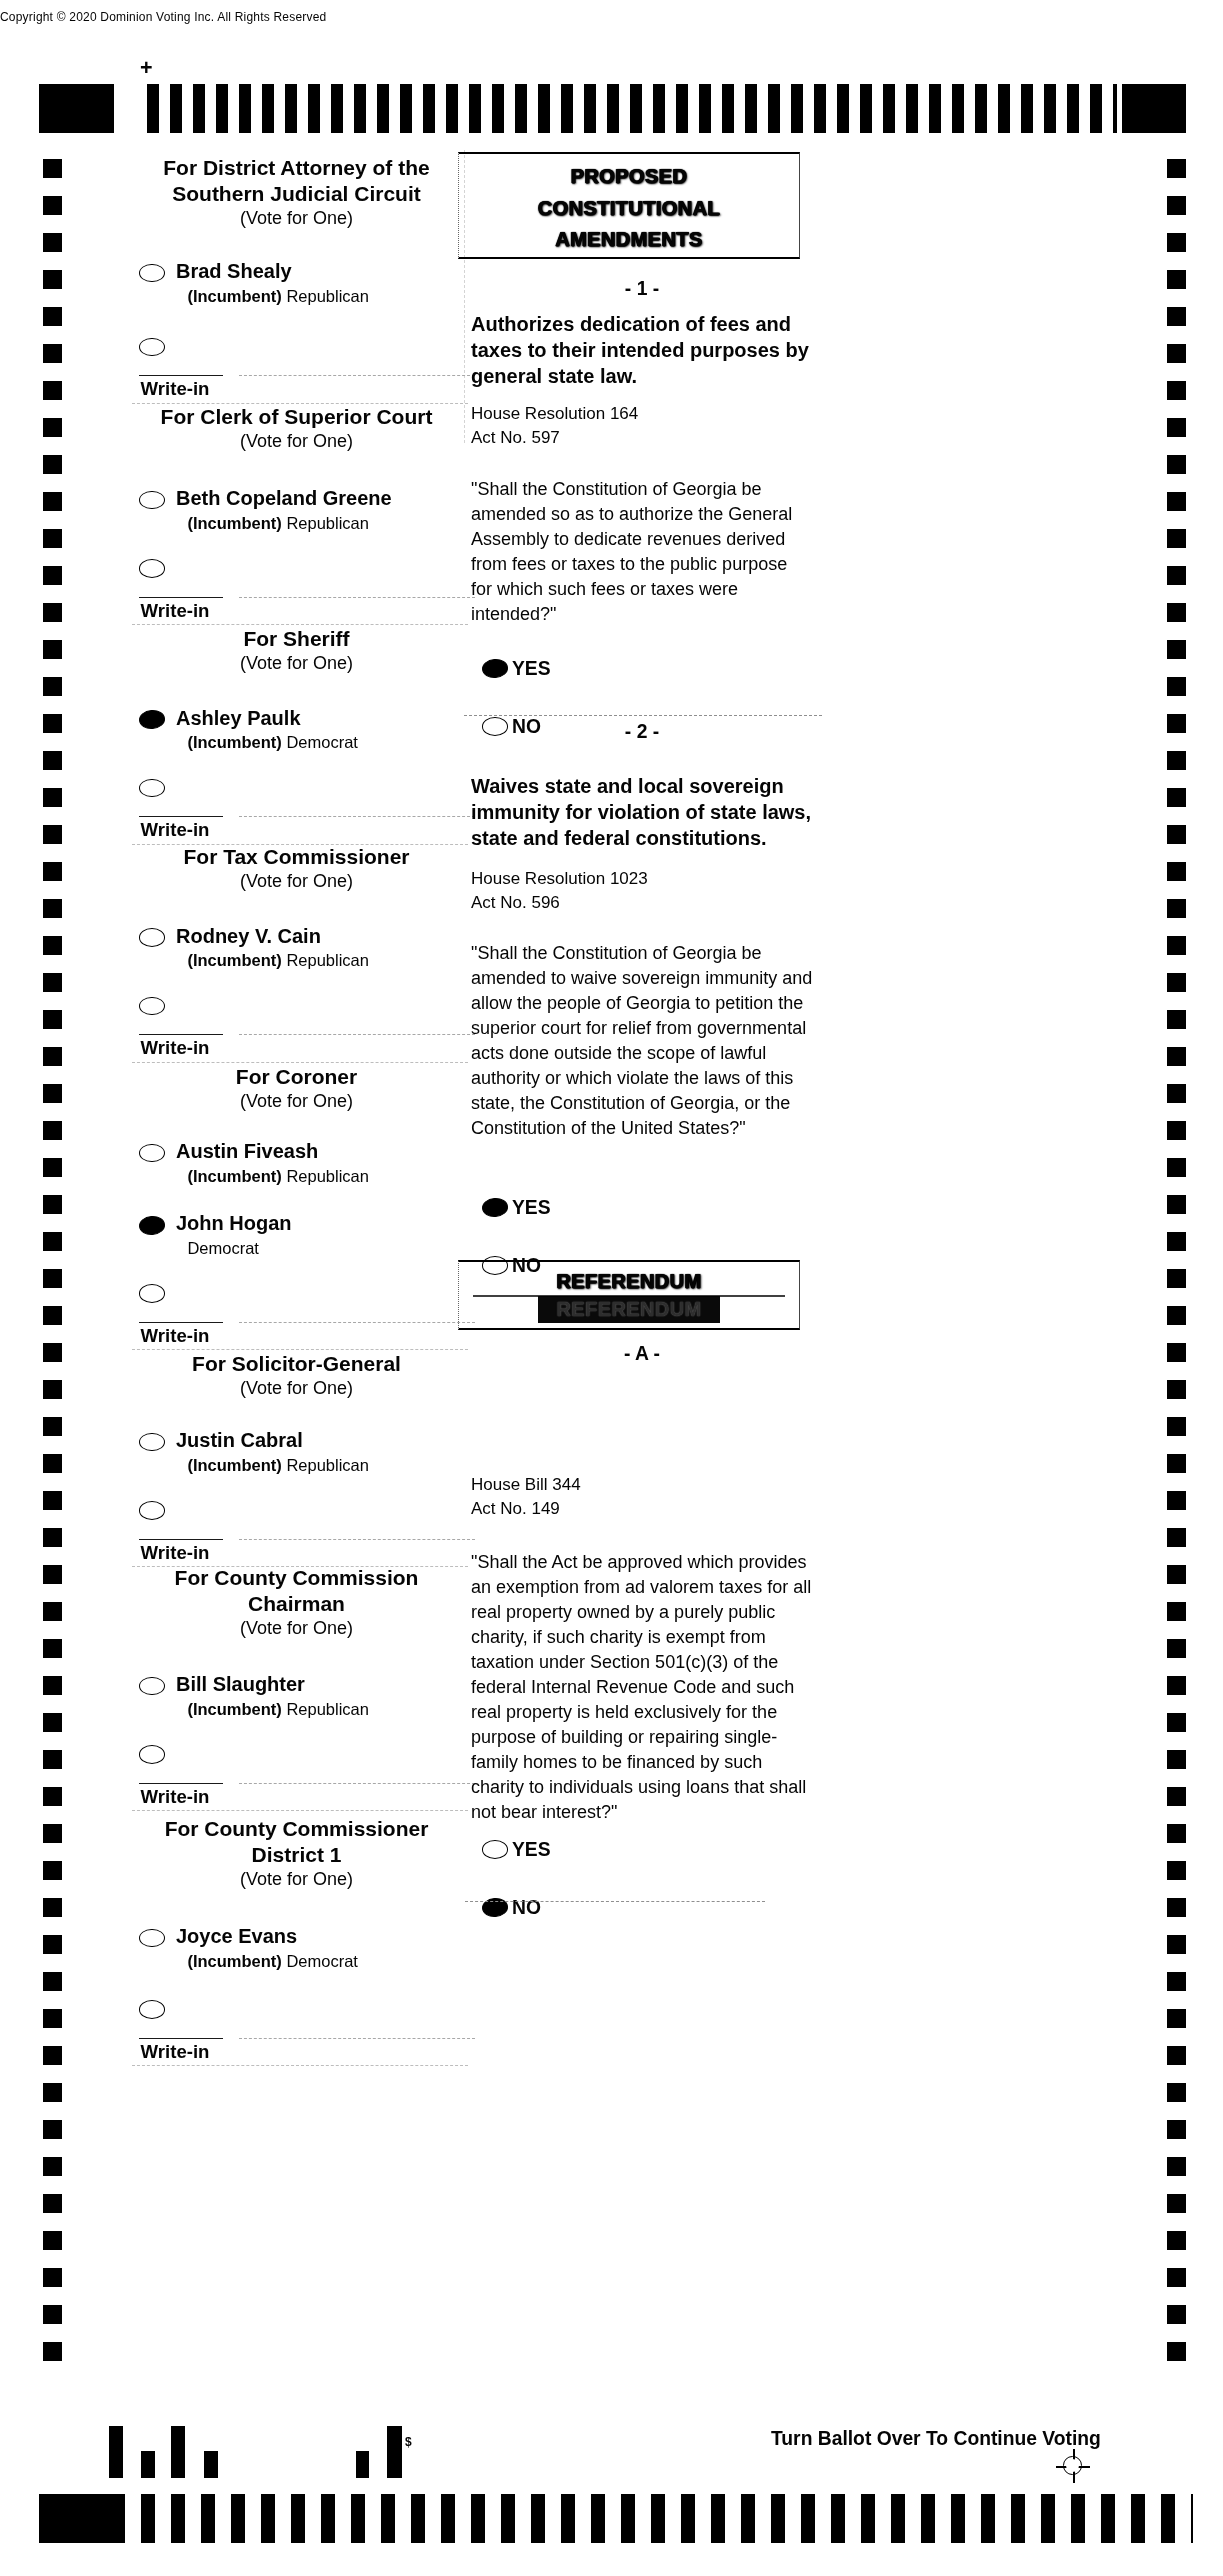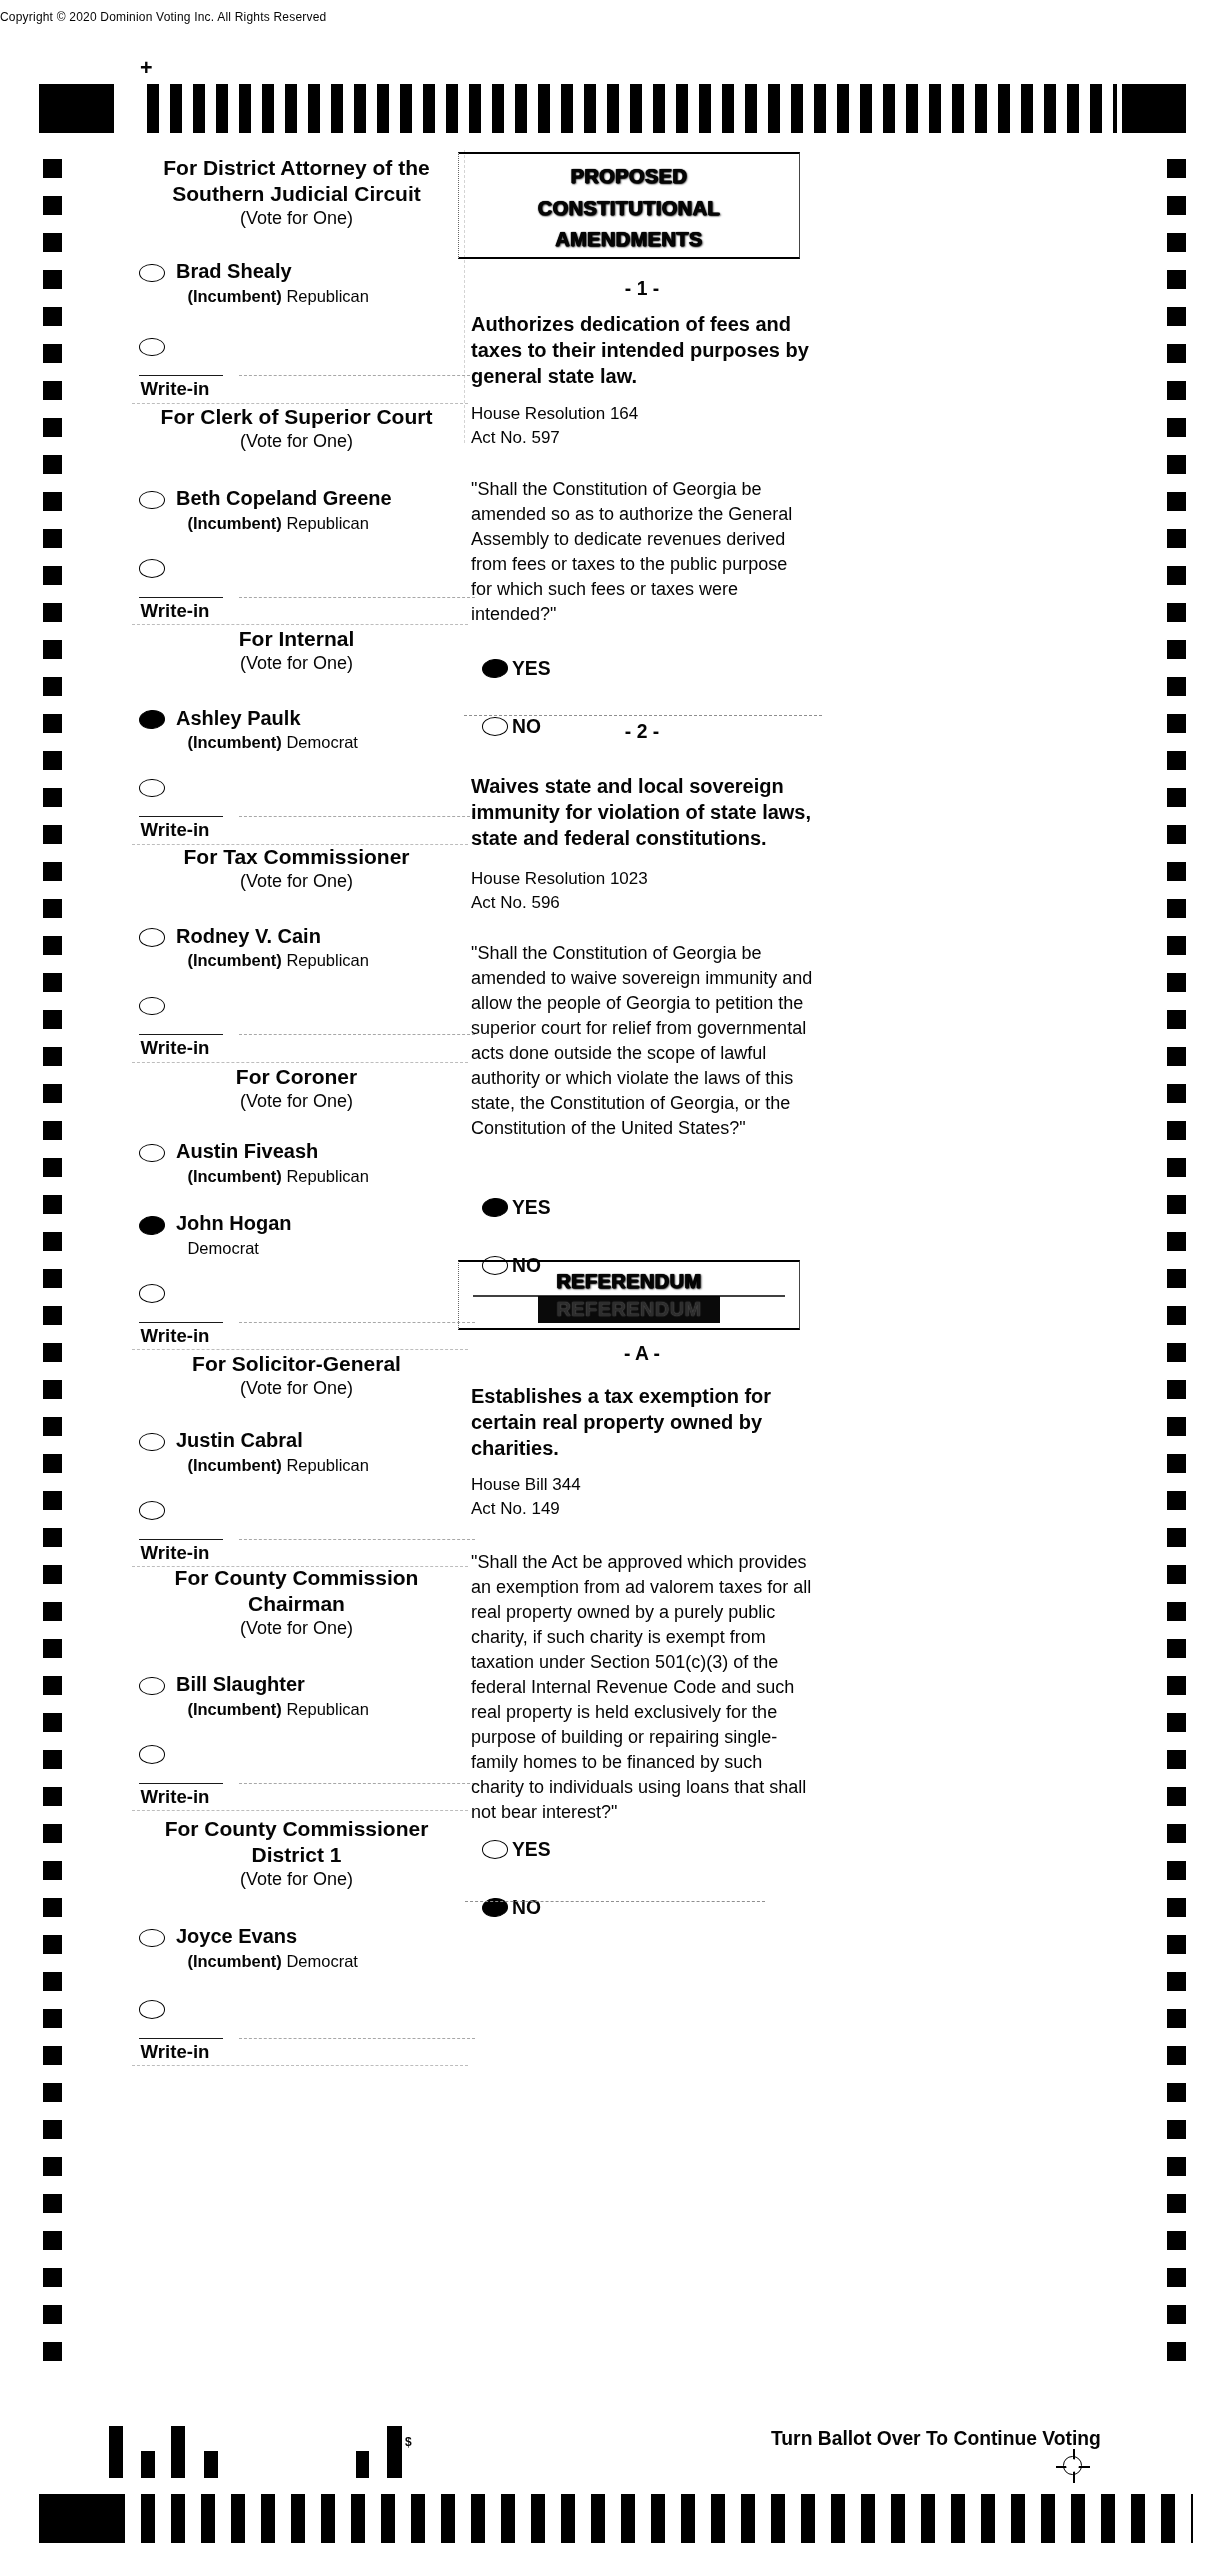--- a/index.html
+++ b/index.html
@@ -115,21 +115,21 @@
       <div class="wline">
           <span class="solid"></span>
           <span class="ext"></span>
         </div>
       <div class="wlabel">Write-in</div>
       <div class="wfaint"></div>
     </div>
   </div>
 
   <div class="contest" style="top:626px;">
-    <div class="c-title">For Internal</div>
+    <div class="c-title">For Sheriff</div>
     <div class="c-sub">(Vote for One)</div>
     <div class="cand" style="margin-top:31.5px;">
       <div class="oval filled"></div>
       <div class="name">Ashley Paulk</div>
       <div class="psub"><b>(Incumbent)</b> <span>Democrat</span></div>
     </div>
     <div class="writein" style="margin-top:26px;">
       <div class="oval"></div>
       <div class="wline">
           <span class="solid"></span>
@@ -287,21 +287,20 @@
   </div>
 
   <div class="hbox" style="top:1260px;height:70px;padding-top:4.3px;">
     <div class="hline" style="line-height:30px;">REFERENDUM</div>
     <div class="hline blob" style="line-height:27px;">REFERENDUM</div>
     <div class="smear" style="top:33px;"></div>
   </div>
 
   <div class="measure" style="top:1343px;height:565px;">
     <div class="m-abs m-num" style="top:0;">- A -</div>
-    <div class="m-abs m-sum" style="top:40px;">Establishes a tax exemption for certain real property owned by charities.</div>
     <div class="m-abs" style="top:130px;">
       <div class="m-ref">House Bill 344</div>
       <div class="m-ref">Act No. 149</div>
     </div>
     <div class="m-abs m-q" style="top:207px;">"Shall the Act be approved which provides an exemption from ad valorem taxes for all real property owned by a purely public charity, if such charity is exempt from taxation under Section 501(c)(3) of the federal Internal Revenue Code and such real property is held exclusively for the purpose of building or repairing single-family homes to be financed by such charity to individuals using loans that shall not bear interest?"</div>
     <div class="m-abs choice" style="top:495px;">
       <div class="oval"></div>
       <span class="clabel">YES</span>
     </div>
     <div class="m-abs choice" style="top:529px;">

